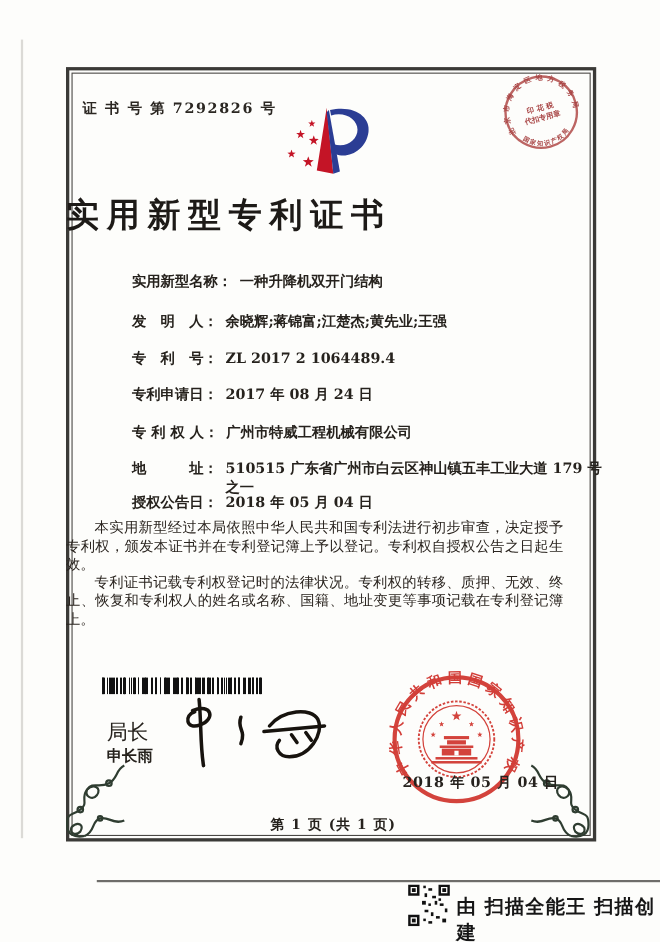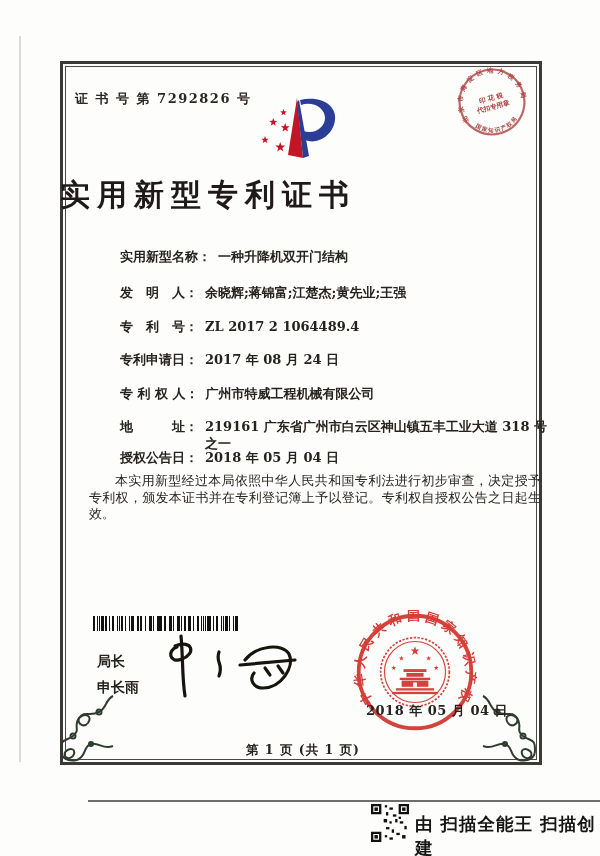--- a/index.html
+++ b/index.html
@@ -20,30 +20,30 @@
   .cert-no{left:75px;top:90px;font-size:13px;font-weight:600;letter-spacing:1.5px;color:#2b2722;}
   .logo{left:253px;top:92px;}
   .title{left:60px;top:175px;width:476px;font-size:30px;font-weight:700;
          letter-spacing:7px;color:#1d1a17;}
   
   .frow{left:92px;width:446px;font-size:13px;font-weight:700;color:#26221d;line-height:17px;margin-left:28px;}
   .fvalue{margin-left:7px;}
   .addr-val{display:inline-block;width:344px;vertical-align:top;}
   .pair2{position:absolute;left:258px;top:0;white-space:nowrap;}
   
-  .body-text{left:89px;top:473px;width:452px;font-size:13px;line-height:16.6px;
+  .body-text{left:60px;top:473px;width:452px;font-size:13px;line-height:16.6px;
              text-align:justify;color:#2a241f;}
   .body-text p{margin:0;text-indent:2em;}
   
   .barcode{left:93px;top:616px;width:146px;height:15px;background:
     repeating-linear-gradient(90deg,#111 0 1.5px,transparent 1.5px 4px),
     repeating-linear-gradient(90deg,#111 0 1px,transparent 1px 6.5px),
     repeating-linear-gradient(90deg,#111 0 2px,transparent 2px 9.5px);}
   
-  .issuer-title{left:97px;top:653px;font-size:14px;font-weight:700;
+  .issuer-title{left:97px;top:653px;font-size:19px;font-weight:400;
                 font-family:"DejaVu Sans","Liberation Sans",sans-serif;}
   .issuer-name{left:97px;top:679px;font-size:14px;font-weight:700;
                font-family:Liberation Mono, monospace;}
   .signature{left:145px;top:630px;}
   
   .grant-seal{left:353px;top:610px;}
   .seal-date{left:366px;top:702px;font-size:13px;font-weight:700;letter-spacing:.5px;
              color:#26221e;z-index:5;}
   .tax-seal{left:456px;top:66px;transform:rotate(-15deg);z-index:3;}
   
@@ -111,28 +111,29 @@
 <div class="abs frow" style="top:318px">
   <span>专　利　号：</span><span class="fvalue">ZL 2017 2 1064489.4</span>
 </div>
 <div class="abs frow" style="top:351px">
   <span>专利申请日：</span><span class="fvalue">2017 年 08 月 24 日</span>
 </div>
 <div class="abs frow" style="top:385px">
   <span>专 利 权 人：</span><span class="fvalue">广州市特威工程机械有限公司</span>
 </div>
 <div class="abs frow" style="top:418px">
-  <span>地　　　址：</span><span class="fvalue addr-val">219161 广东省广州市白云区神山镇五丰工业大道 318 号之一</span>
+  <span>地　　　址：</span><span class="fvalue addr-val">510515 广东省广州市白云区神山镇五丰工业大道 179 号之一</span>
 </div>
 <div class="abs frow" style="top:449px">
   <span>授权公告日：</span><span class="fvalue">2018 年 05 月 04 日</span>
 </div>
 
 <div class="abs body-text">
   <p>本实用新型经过本局依照中华人民共和国专利法进行初步审查，决定授予专利权，颁发本证书并在专利登记簿上予以登记。专利权自授权公告之日起生效。</p>
+  <p>专利证书记载专利权登记时的法律状况。专利权的转移、质押、无效、终止、恢复和专利权人的姓名或名称、国籍、地址变更等事项记载在专利登记簿上。</p>
 </div>
 
 <div class="abs barcode"></div>
 
 <div class="abs issuer-title">局长</div>
 <div class="abs issuer-name">申长雨</div>
 
 <svg class="abs signature" width="180" height="80" viewBox="0 0 180 80">
   <g fill="none" stroke="#17130e" stroke-width="3.2" stroke-linecap="round">
     <path d="M30,16 C48,9 51,24 37,29 C24,34 22,20 32,17"></path>

